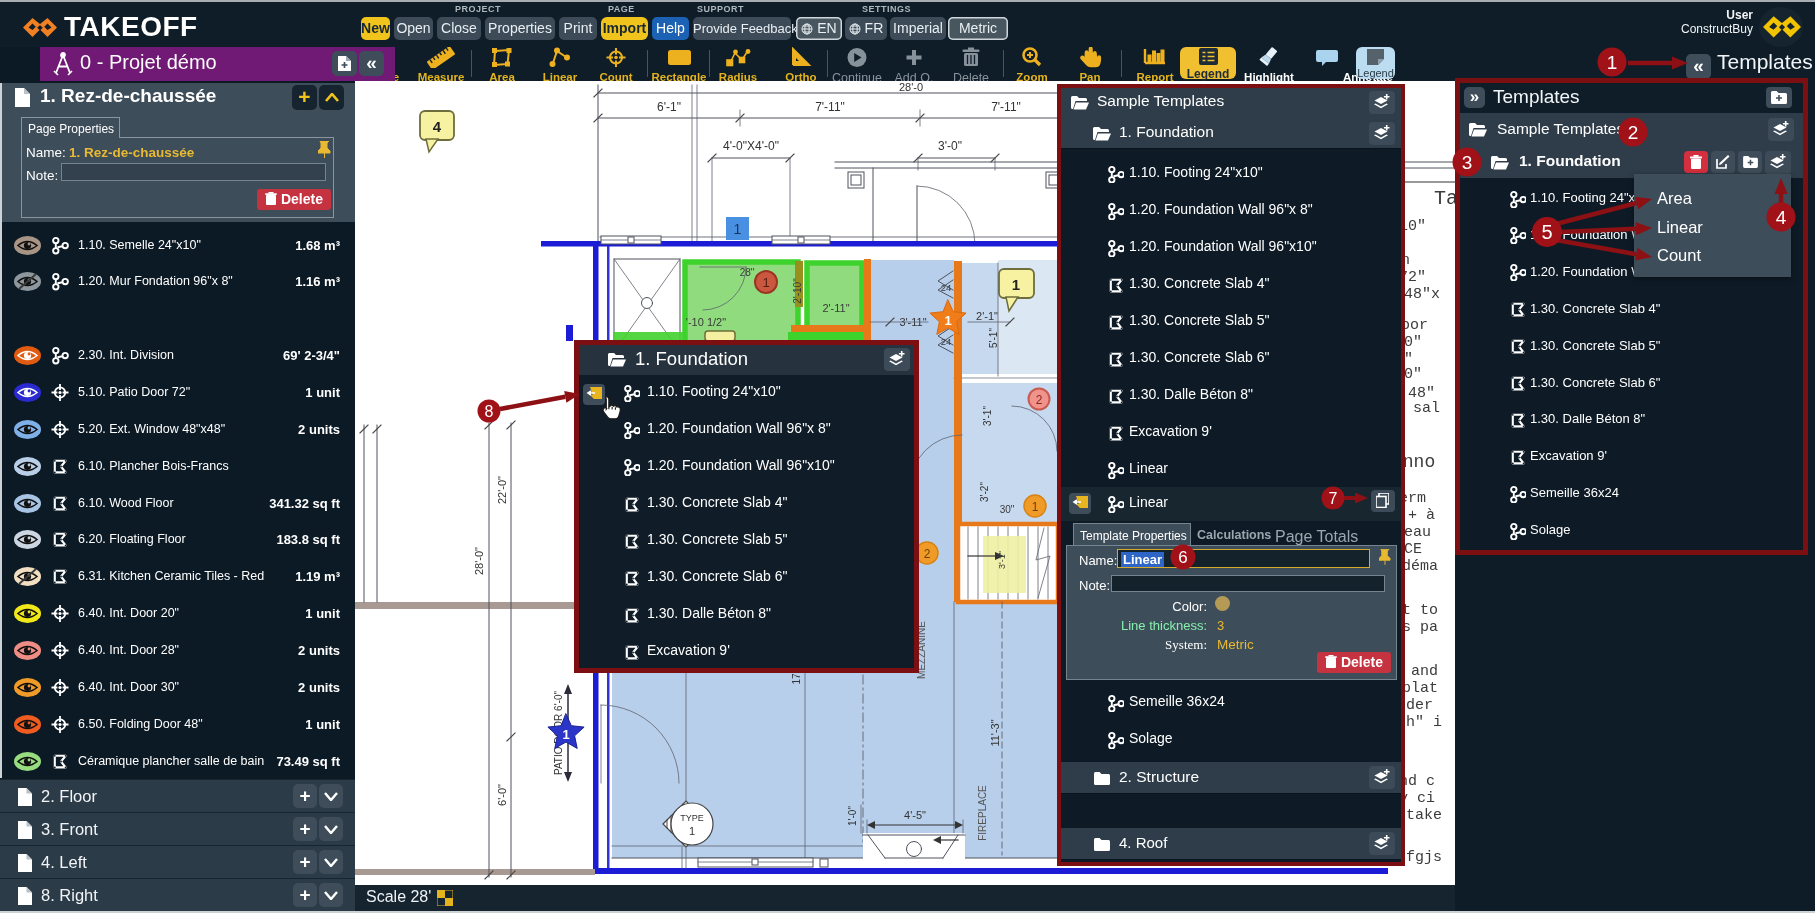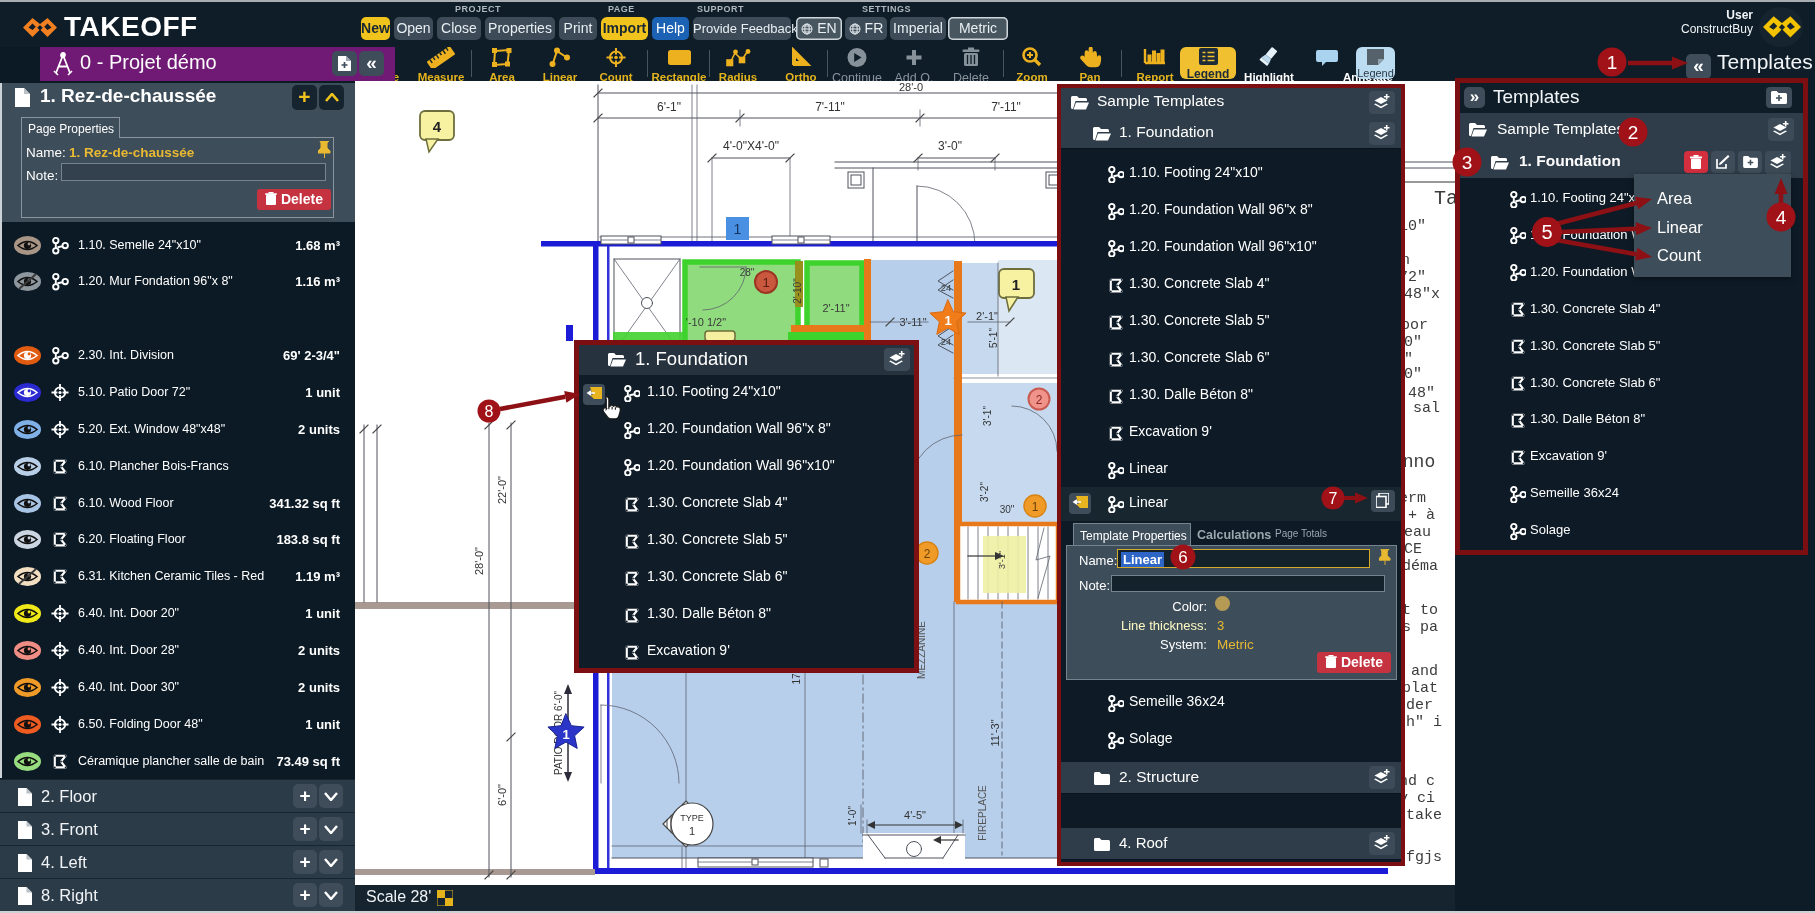--- a/index.html
+++ b/index.html
@@ -1045,34 +1045,34 @@
           <path d="M4.8 7.3 V12.1 M6.5 11.3 L11.6 10.2"></path>
         </g>
       </svg>
       <div class="pitem" style="left:68px;top:406px;font-size:14px;">Linear</div>
       <div class="abs" style="left:310px;top:402px;width:24px;height:22px;background:#3c4b57;border-radius:4px;"><svg width="13" height="15" style="margin:3px 0 0 5px">
           <rect x="3" y="0" width="10" height="11" fill="none" stroke="#fff" stroke-width="1.6"></rect>
           <rect x="0" y="3.5" width="10" height="11" fill="#3c4b57" stroke="#fff" stroke-width="1.6"></rect>
         </svg></div>
       <div class="abs" style="left:12px;top:435px;width:118px;height:23px;background:#3e4d5a;border:1px solid #76848f;border-bottom:none;color:#fff;font-size:12px;padding:5px 0 0 6px;white-space:nowrap;">Template Properties</div>
       <div class="abs" style="left:136px;top:440px;font-size:12.5px;color:#9ba6ae;font-weight:bold;">Calculations</div>
-      <div class="abs" style="left:214px;top:440px;font-size:10px;color:#9ba6ae;">Page Totals</div>
+      <div class="abs" style="left:214px;top:440px;font-size:16px;color:#9ba6ae;">Page Totals</div>
       <div class="abs" style="left:5px;top:457px;width:331px;height:135px;background:#3e4d5a;border:1px solid #76848f;">
         <div class="abs" style="left:12px;top:7px;font-size:13px;color:#fff;">Name:</div>
         <div class="abs" style="left:50px;top:3px;width:253px;height:19px;background:#14222c;border:1.5px solid #d7a92a;"><span style="background:#2e66c8;color:#fff;font-size:13px;font-weight:bold;padding:0 2px;margin-left:3px;">Linear</span></div>
         <svg class="abs" style="left:312px;top:3px" width="12" height="16" viewBox="0 0 13 17">
           <path d="M2 0 h9 l-2 2 v5 l3 3 v2 h-12 v-2 l3 -3 v-5 Z M6.5 12 v5" fill="#e8b931" stroke="#e8b931" stroke-width="1"></path>
         </svg>
         <div class="abs" style="left:12px;top:32px;font-size:13px;color:#fff;">Note:</div>
         <div class="abs" style="left:44px;top:29px;width:274px;height:17px;background:#14222c;border:1px solid #76848f;"></div>
         <div class="abs" style="left:60px;top:53px;width:80px;text-align:right;font-size:13px;color:#fff;">Color:</div>
         <div class="abs" style="left:148px;top:50px;width:15px;height:15px;border-radius:50%;background:#b49a55;"></div>
-        <div class="abs" style="left:40px;top:72px;width:100px;text-align:right;font-size:13px;color:#fef9c3;">Line thickness:</div>
+        <div class="abs" style="left:40px;top:72px;width:100px;text-align:right;font-size:13px;color:#86efac;">Line thickness:</div>
         <div class="abs" style="left:150px;top:72px;font-size:13px;color:#e8b931;">3</div>
-        <div class="abs" style="left:60px;top:91px;width:80px;text-align:right;font-size:13px;color:#fff;">System:</div>
+        <div class="abs" style="left:60px;top:91px;width:80px;text-align:right;font-size:13px;color:#fff;font-family:Liberation Serif, serif;">System:</div>
         <div class="abs" style="left:150px;top:91px;font-size:13.5px;color:#e8b931;">Metric</div>
         <div class="abs" style="left:250px;top:106px;width:74px;height:21px;background:#c53240;border-radius:3px;color:#fff;font-size:14px;font-weight:bold;text-align:center;line-height:21px;"><svg width="12" height="13" style="vertical-align:-1px">
             <g fill="#fff">
               <rect x="1" y="3" width="10" height="10" rx="1"></rect>
               <rect x="0" y="1.2" width="12" height="1.7" rx="0.8"></rect>
               <rect x="3.5" y="0" width="5" height="1.5"></rect>
             </g>
           </svg>&nbsp;Delete</div>
       </div>
       <svg class="abs" style="left:46px;top:606px" width="17" height="18">

